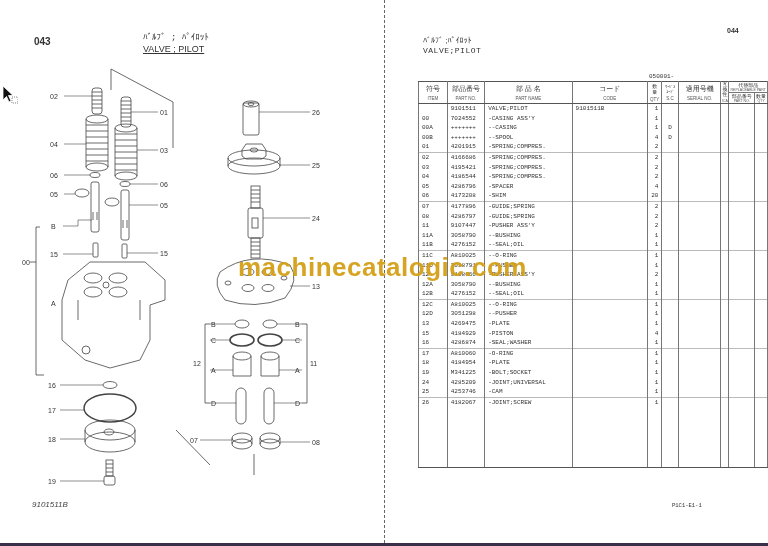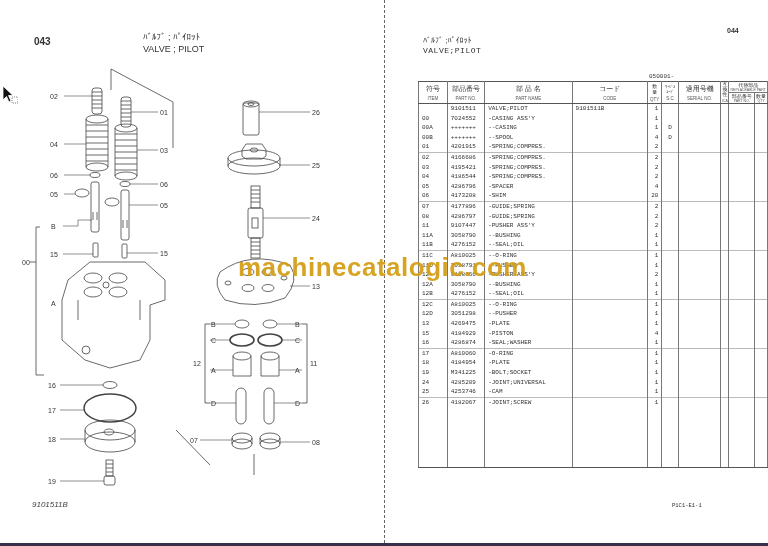--- a/index.html
+++ b/index.html
@@ -27,22 +27,22 @@
   table.parts td.qty{text-align:right;}
   table.parts td.sc{text-align:center;}
   table.parts tr.filler td{height:60px;border-bottom:1px solid #555;}
   .footer-code{position:absolute;left:672px;top:502px;font-size:5.5px;font-family:"Liberation Mono",monospace;color:#333;}
 </style>
 </head>
 <body>
 
 <div class="page-left">
   <div class="page-num" style="left:34px;top:36px;">043</div>
-  <div class="title-jp" style="left:143px;top:32px;">ﾊﾞﾙﾌﾞ ; ﾊﾟｲﾛｯﾄ</div>
-  <div class="title-en" style="left:143px;top:44px;">VALVE ; PILOT</div>
+  <div class="title-jp" style="left:143px;top:32px;font-family:Liberation Mono, monospace;">ﾊﾞﾙﾌﾞ ; ﾊﾟｲﾛｯﾄ</div>
+  <div class="title-en" style="left:143px;top:44px;text-decoration:underline;">VALVE ; PILOT</div>
 
   <svg class="cursor" width="16" height="22" viewBox="0 0 16 22">
     <path d="M1 1 L1 15 L4.5 11.5 L7 17 L9 16 L6.5 10.5 L11 10.5 Z" fill="#111" stroke="#fff" stroke-width="0.8"></path>
     <rect x="10" y="12" width="6" height="6" fill="none" stroke="#888" stroke-dasharray="1,1"></rect>
   </svg>
 
   <svg class="diagram" width="384" height="543" viewBox="0 0 384 543" fill="none" stroke="#444" stroke-width="0.8">
 
     <polyline points="111,69 111,90"></polyline>
     <polyline points="111,69 173,102 173,148"></polyline>

